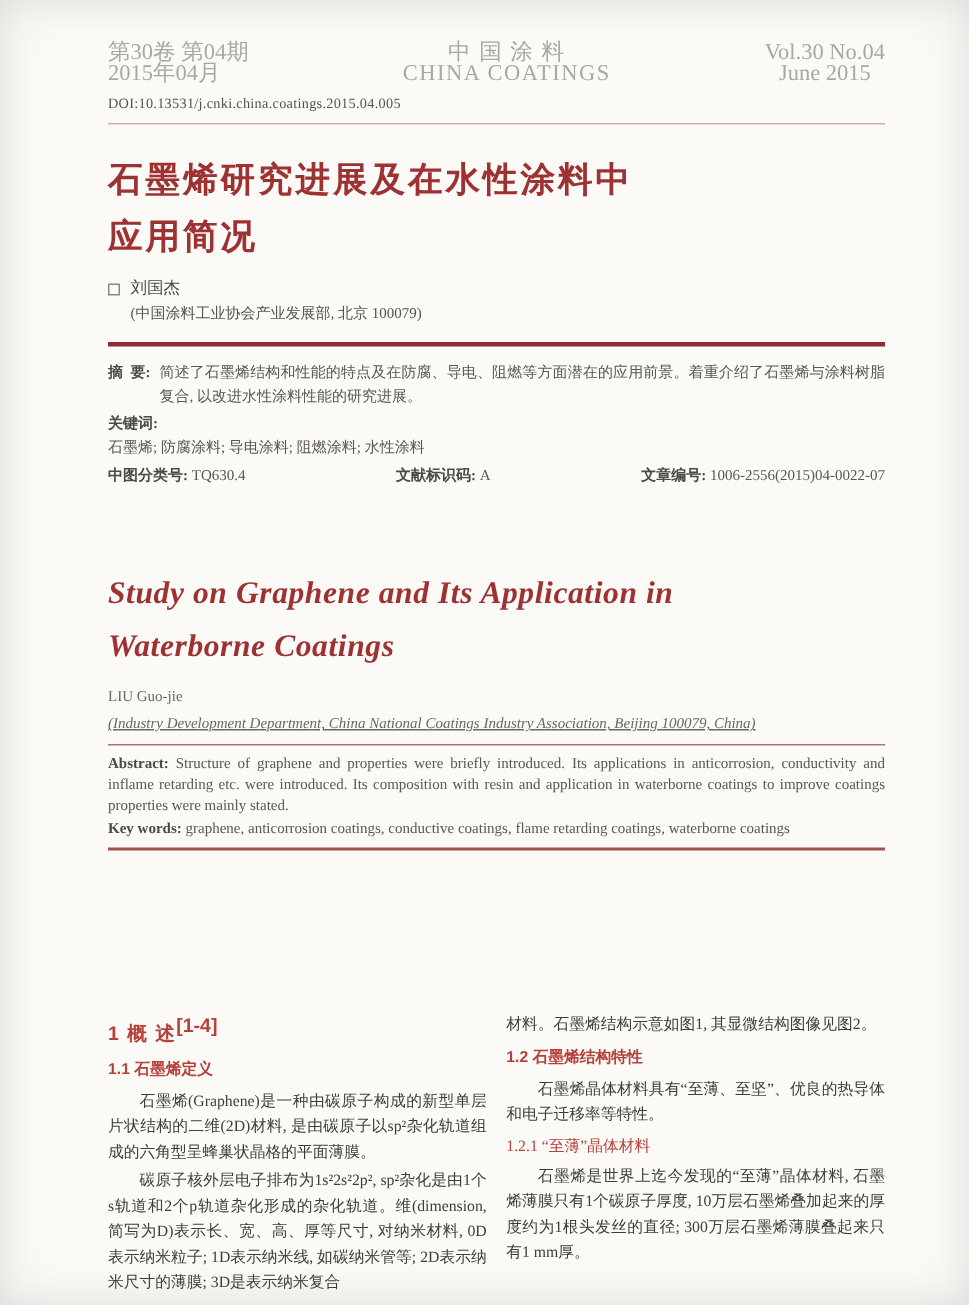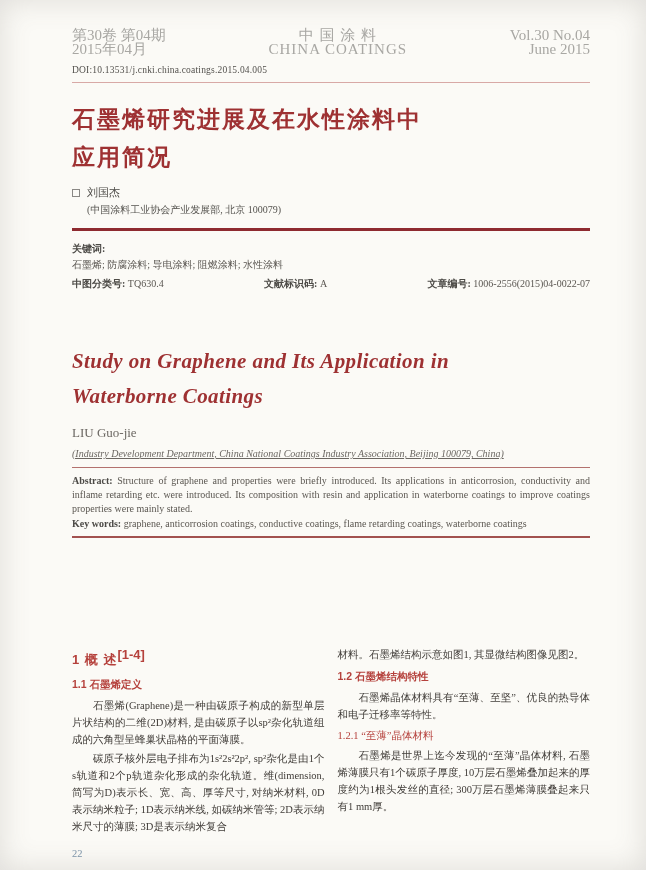--- a/index.html
+++ b/index.html
@@ -14,21 +14,21 @@
     background:#fbfaf6;
     box-shadow: inset 0 0 30px rgba(90,85,75,0.18);
     overflow:hidden;
   }
   .content { padding:28px 56px 0 72px; }
 
   
   .jheader { display:flex; justify-content:space-between; align-items:flex-start;
     color:#a8a7a3; font-size:15px; line-height:14px; }
   .jheader .col-c { text-align:center; letter-spacing:1px; }
-  .jheader .col-r { text-align:right; }
+  .jheader .col-r { text-align:center; }
   .doi { margin-top:9px; color:#53514d; font-size:9.5px; letter-spacing:0.2px; }
   .rule-thin-top { margin-top:7px; height:1px; background:#d8a9a6; }
 
   
   .title-cn { margin-top:17px; color:#9e3132; font-weight:bold;
     font-family:"Liberation Sans", sans-serif;
     font-size:23px; line-height:38px; letter-spacing:2px; }
   .author-block { margin-top:9px; color:#4c4a46; font-size:11px; line-height:15px; }
   .author-line { display:flex; align-items:center; gap:7px; }
   .box-icon { display:inline-block; width:8px; height:8px; border:1px solid #8a8885; }
@@ -39,21 +39,21 @@
   .abs-cn { margin-top:10px; font-size:10px; line-height:16px; color:#5a5651; }
   .abs-row { display:flex; }
   .abs-row .lbl { flex:0 0 auto; font-weight:bold; color:#4c4a46; white-space:pre; margin-right:6px; }
   .abs-row .txt { text-align:justify; }
   .meta-row { display:flex; justify-content:space-between; margin-top:3px; }
   .meta-row .pair .lbl { font-weight:bold; color:#4c4a46; }
 
   
   .title-en { margin-top:52px; color:#9e3132; font-weight:bold;
     font-size:21px; line-height:35px; letter-spacing:0.4px;font-style:italic; }
-  .author-en { margin-top:11px; color:#6b6762; font-size:13px; }
+  .author-en { margin-top:11px; color:#6b6762; font-size:10px; }
   .affil-en { margin-top:7px; color:#6b6762; font-size:10px; font-style:italic;text-decoration:underline; }
   .rule-en { margin-top:8px; height:1px; background:#b3716e; }
   .abs-en { margin-top:6px; color:#5b5751; font-size:10px; line-height:14px; text-align:justify; }
   .abs-en .lbl { font-weight:bold; color:#4c4a46; }
   .kw-en { margin-top:1px; }
   .rule-en-bottom { margin-top:5px; height:2px; background:#a2514f; }
 
   
   .body-cols { display:flex; gap:13px; margin-top:108px; }
   .col { width:50%; color:#403c38; font-size:10.5px; line-height:17px; text-align:justify; }
@@ -101,20 +101,24 @@
     <div class="author-block">
       <div class="author-line">
         <span class="box-icon"></span>
         <span>刘国杰</span>
       </div>
       <div class="affil-cn">(中国涂料工业协会产业发展部, 北京  100079)</div>
     </div>
     <div class="rule-thick"></div>
 
     <div class="abs-cn">
+      <div class="abs-row">
+        <span class="lbl">摘  要:</span>
+        <span class="txt">简述了石墨烯结构和性能的特点及在防腐、导电、阻燃等方面潜在的应用前景。着重介绍了石墨烯与涂料树脂复合, 以改进水性涂料性能的研究进展。</span>
+      </div>
       <div class="abs-row" style="margin-top:2px;flex-direction:column;">
         <span class="lbl">关键词:</span>
         <span class="txt">石墨烯; 防腐涂料; 导电涂料; 阻燃涂料; 水性涂料</span>
       </div>
       <div class="meta-row">
         <span class="pair"><span class="lbl">中图分类号: </span><span>TQ630.4</span></span>
         <span class="pair"><span class="lbl">文献标识码: </span><span>A</span></span>
         <span class="pair"><span class="lbl">文章编号: </span><span>1006-2556(2015)04-0022-07</span></span>
       </div>
     </div>

